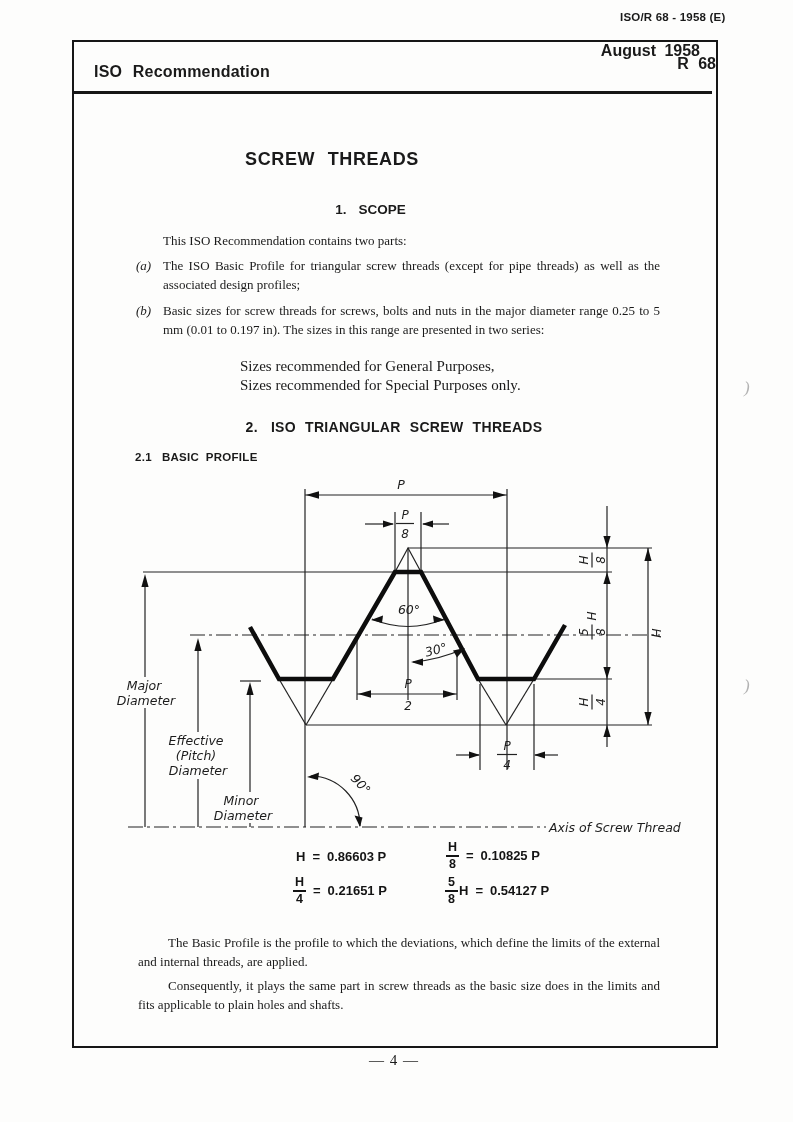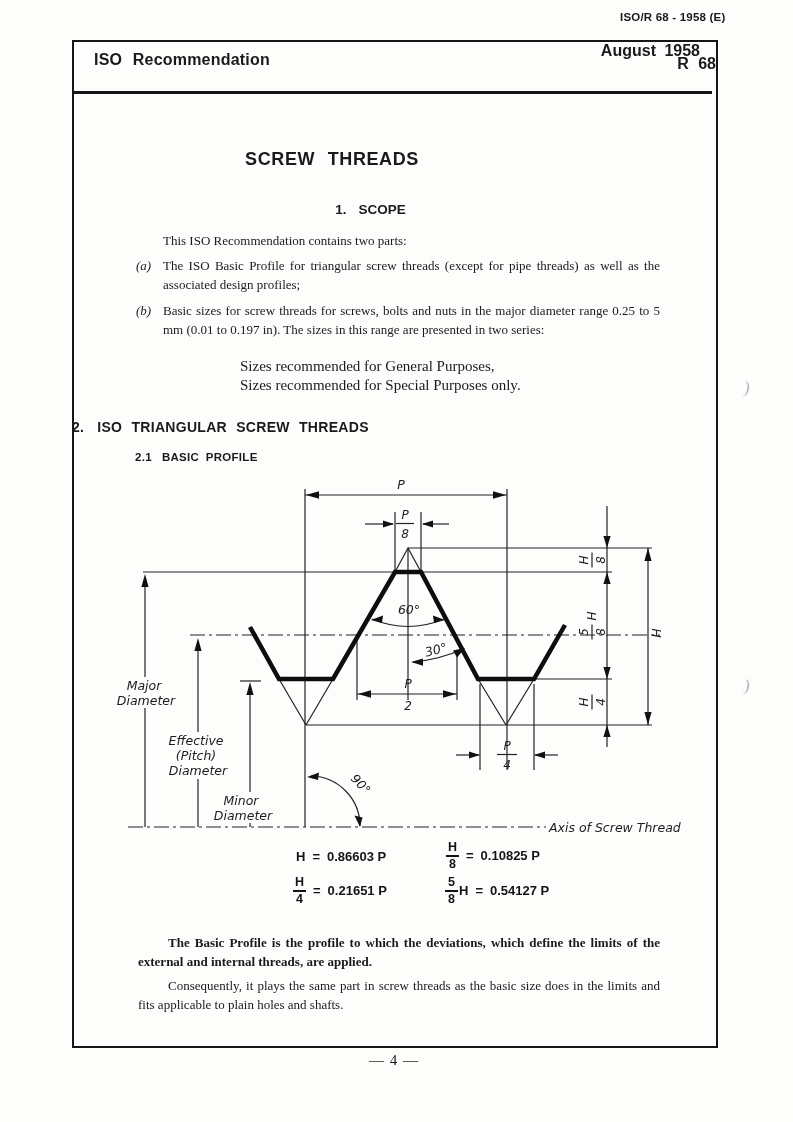--- a/index.html
+++ b/index.html
@@ -3,43 +3,43 @@
 <meta charset="utf-8">
 <style>
   html,body{margin:0;padding:0;}
   body{
     width:793px;height:1122px;position:relative;background:#fdfdfc;
     font-family:"Liberation Serif",serif;color:#1a1a1a;overflow:hidden;
   }
   .abs{position:absolute;}
   .docref{top:11px;left:620px;font:bold 11.5px "Liberation Sans",sans-serif;letter-spacing:.2px;}
   .pagebox{left:72px;top:40px;width:642px;height:1004px;border:2px solid #161616;background:transparent;}
-  .hdr-left{left:94px;top:51px;font:bold 16px "Liberation Sans",sans-serif;word-spacing:6px;letter-spacing:.2px;text-align:center;}
+  .hdr-left{left:94px;top:63px;font:bold 16px "Liberation Sans",sans-serif;word-spacing:6px;letter-spacing:.2px;text-align:center;}
   .hdr-center{left:72px;top:55px;width:644px;text-align:right;font:bold 16px "Liberation Sans",sans-serif;word-spacing:5px;}
   .hdr-right{top:42px;right:93px;font:bold 16px "Liberation Sans",sans-serif;word-spacing:4px;}
   .hdr-rule{left:74px;top:91px;width:638px;height:2.5px;background:#161616;}
   .title{left:72px;top:149px;width:520px;text-align:center;font:bold 18px "Liberation Sans",sans-serif;word-spacing:7px;letter-spacing:.6px;}
   .h1{left:72px;top:202px;width:597px;text-align:center;font:bold 13.5px "Liberation Sans",sans-serif;}
   .h1 .num{margin-right:12px;}
-  .h2{left:72px;top:419px;width:644px;text-align:left;font:bold 14px "Liberation Sans",sans-serif;word-spacing:5px;letter-spacing:.3px;}
+  .h2{left:72px;top:419px;width:644px;text-align:center;font:bold 14px "Liberation Sans",sans-serif;word-spacing:5px;letter-spacing:.3px;}
   .h2 .num{margin-right:13px;}
   .h21{left:135px;top:451px;font:bold 11.5px "Liberation Sans",sans-serif;word-spacing:3px;letter-spacing:.3px;}
   .h21 .num{margin-right:10px;}
   .body-text{font-size:13px;line-height:19px;text-align:justify;}
   .intro{left:163px;top:231px;width:500px;}
   .list-item{display:flex;}
   .li-a{left:136px;top:256px;width:524px;}
   .li-b{left:136px;top:301px;width:524px;}
   .marker{width:27px;flex:0 0 27px;font-style:italic;}
   .li-text{flex:1;}
   .series{left:240px;font-size:15px;}
   .s1{top:358px;}
   .s2{top:377px;}
   .closing{left:138px;width:522px;text-indent:30px;}
-  .cp1{top:933px;font-weight:bold;}
+  .cp1{top:933px;}
   .cp2{top:976px;font-family:Liberation Serif, serif;}
   .pagenum{left:72px;top:1052px;width:644px;text-align:center;font-size:15px;letter-spacing:1px;}
   .artifact{color:#b3b3b3;font:italic 17px "Liberation Serif",serif;}
   .a1{left:744px;top:378px;}
   .a2{left:744px;top:676px;}
   svg.diagram{left:0;top:0;width:793px;height:1122px;pointer-events:none;}
   .thin{stroke:#222;stroke-width:1.2;fill:none;}
   .heavy{stroke:#0d0d0d;stroke-width:4.5;fill:none;stroke-linejoin:miter;}
   .dashdot{stroke:#222;stroke-width:1.2;fill:none;stroke-dasharray:15 4 3 4;}
   .arr{fill:#111;stroke:none;}

